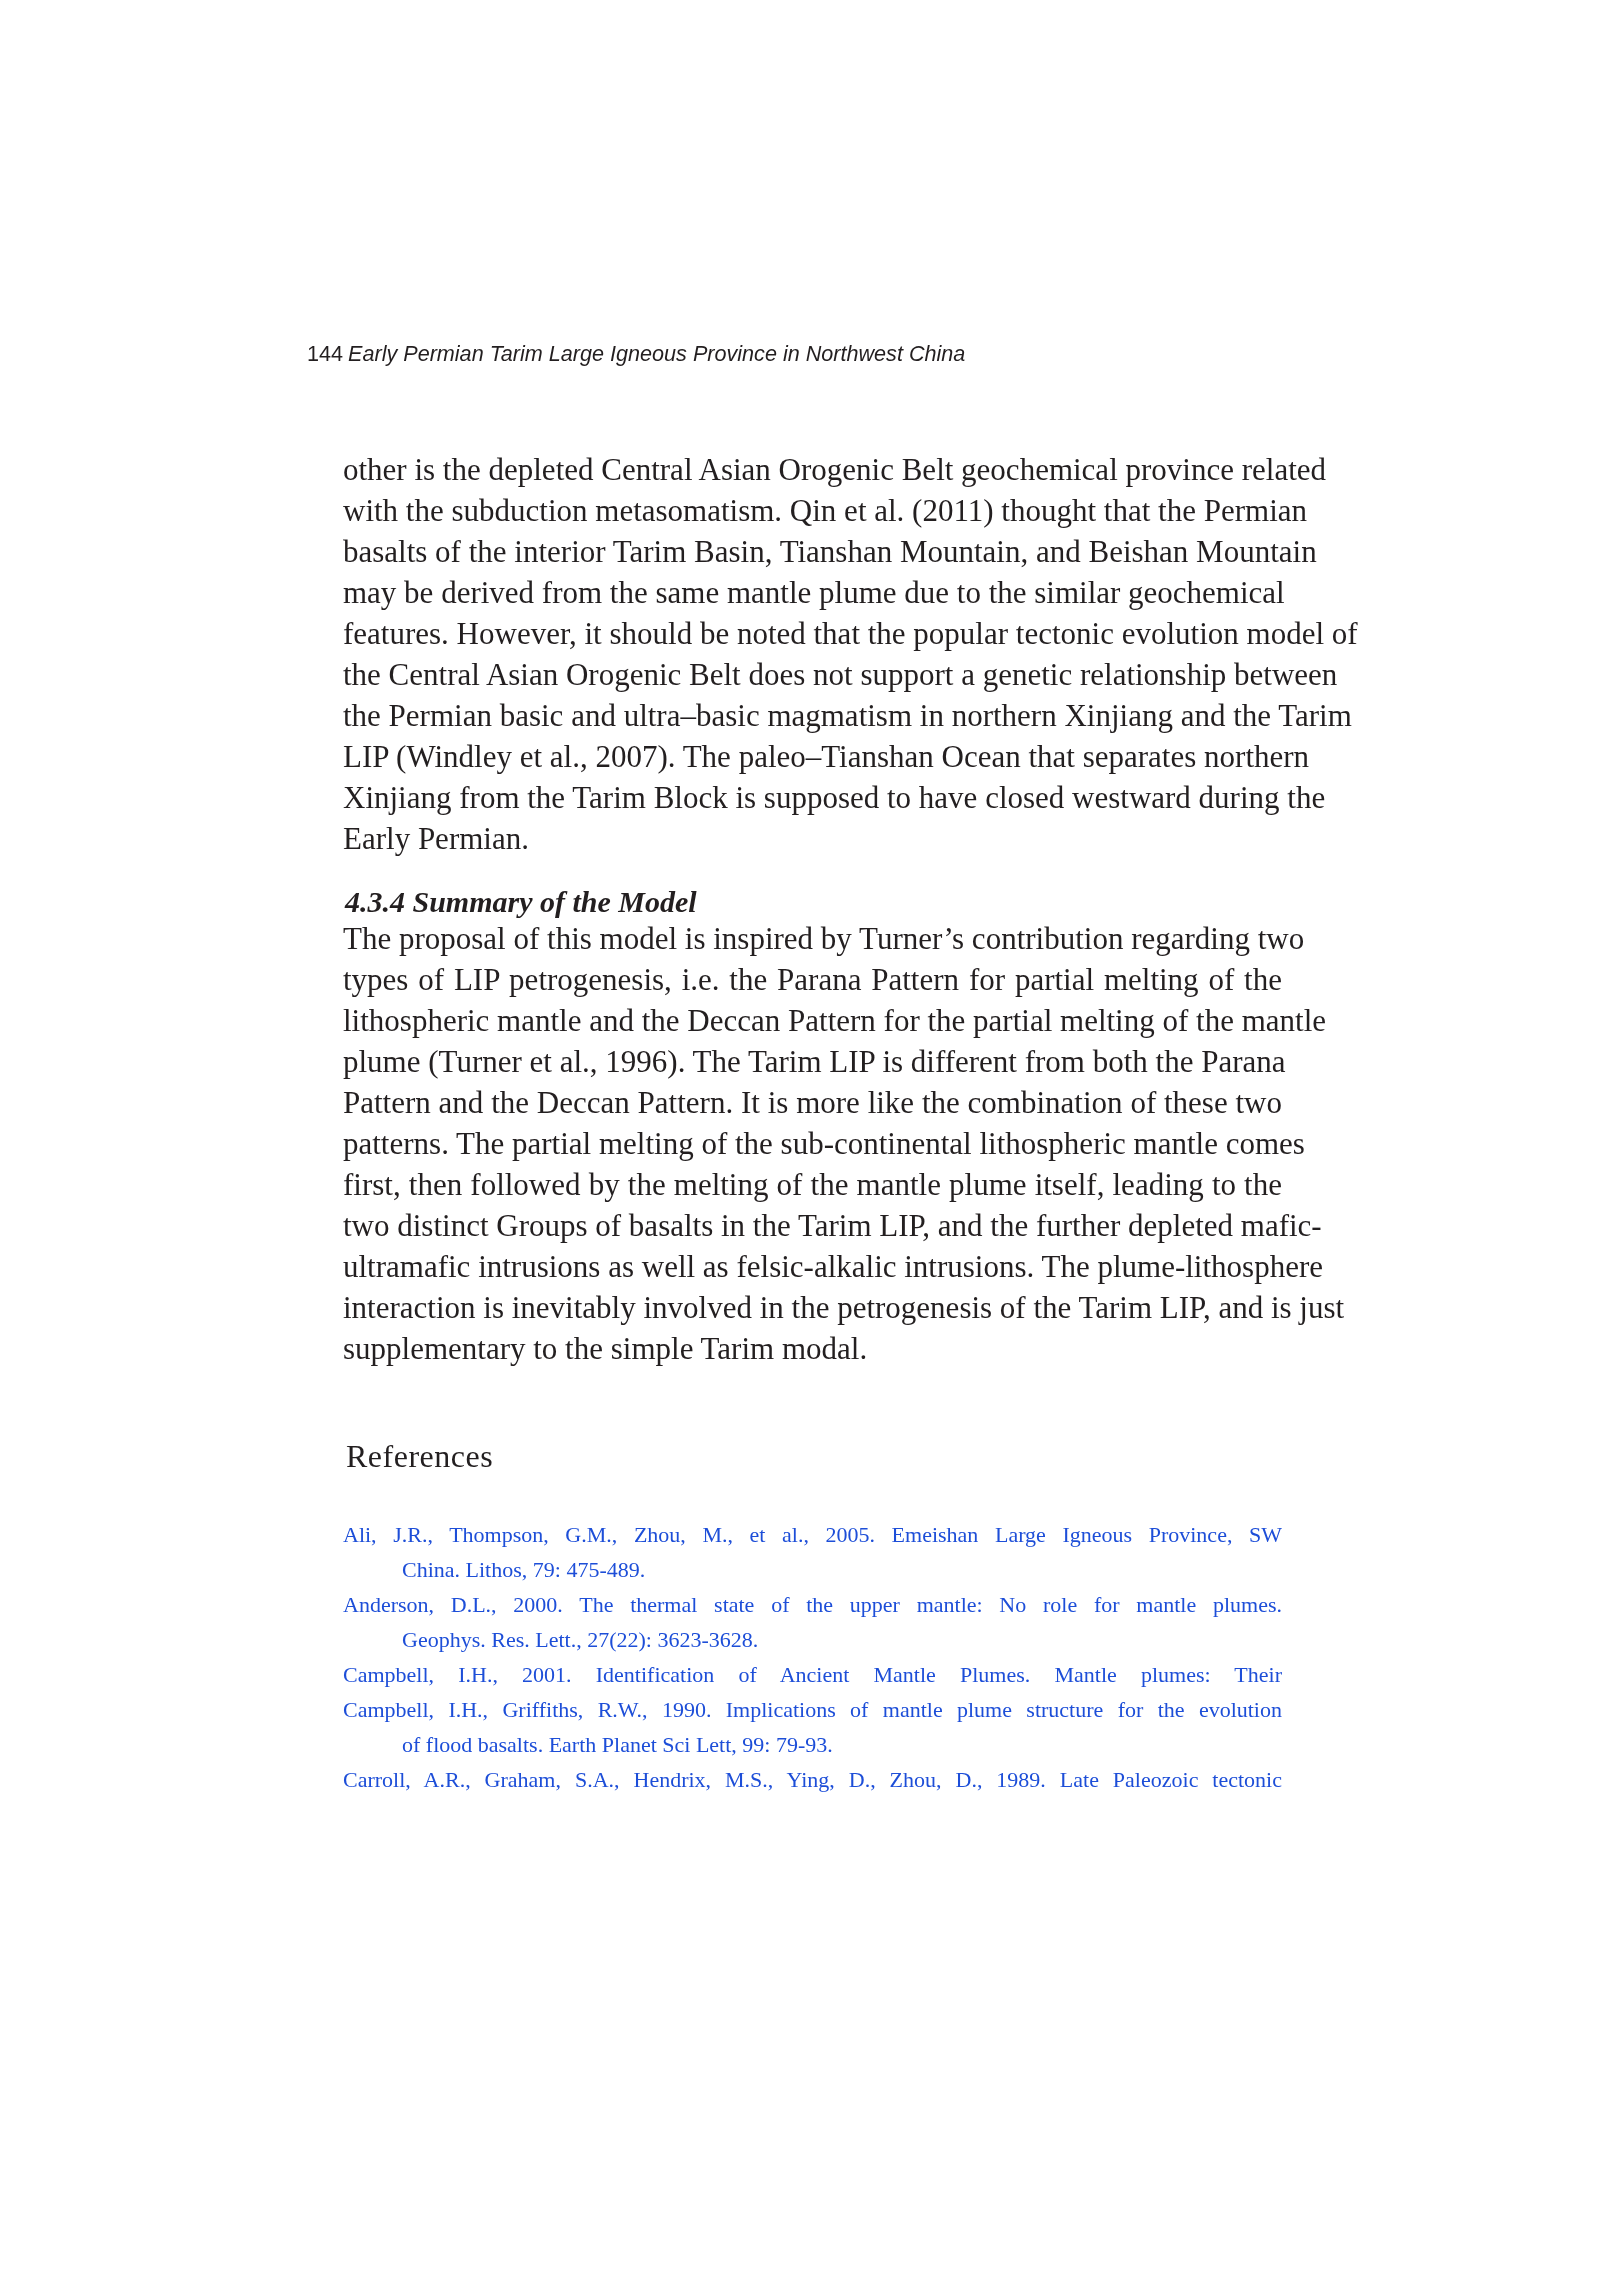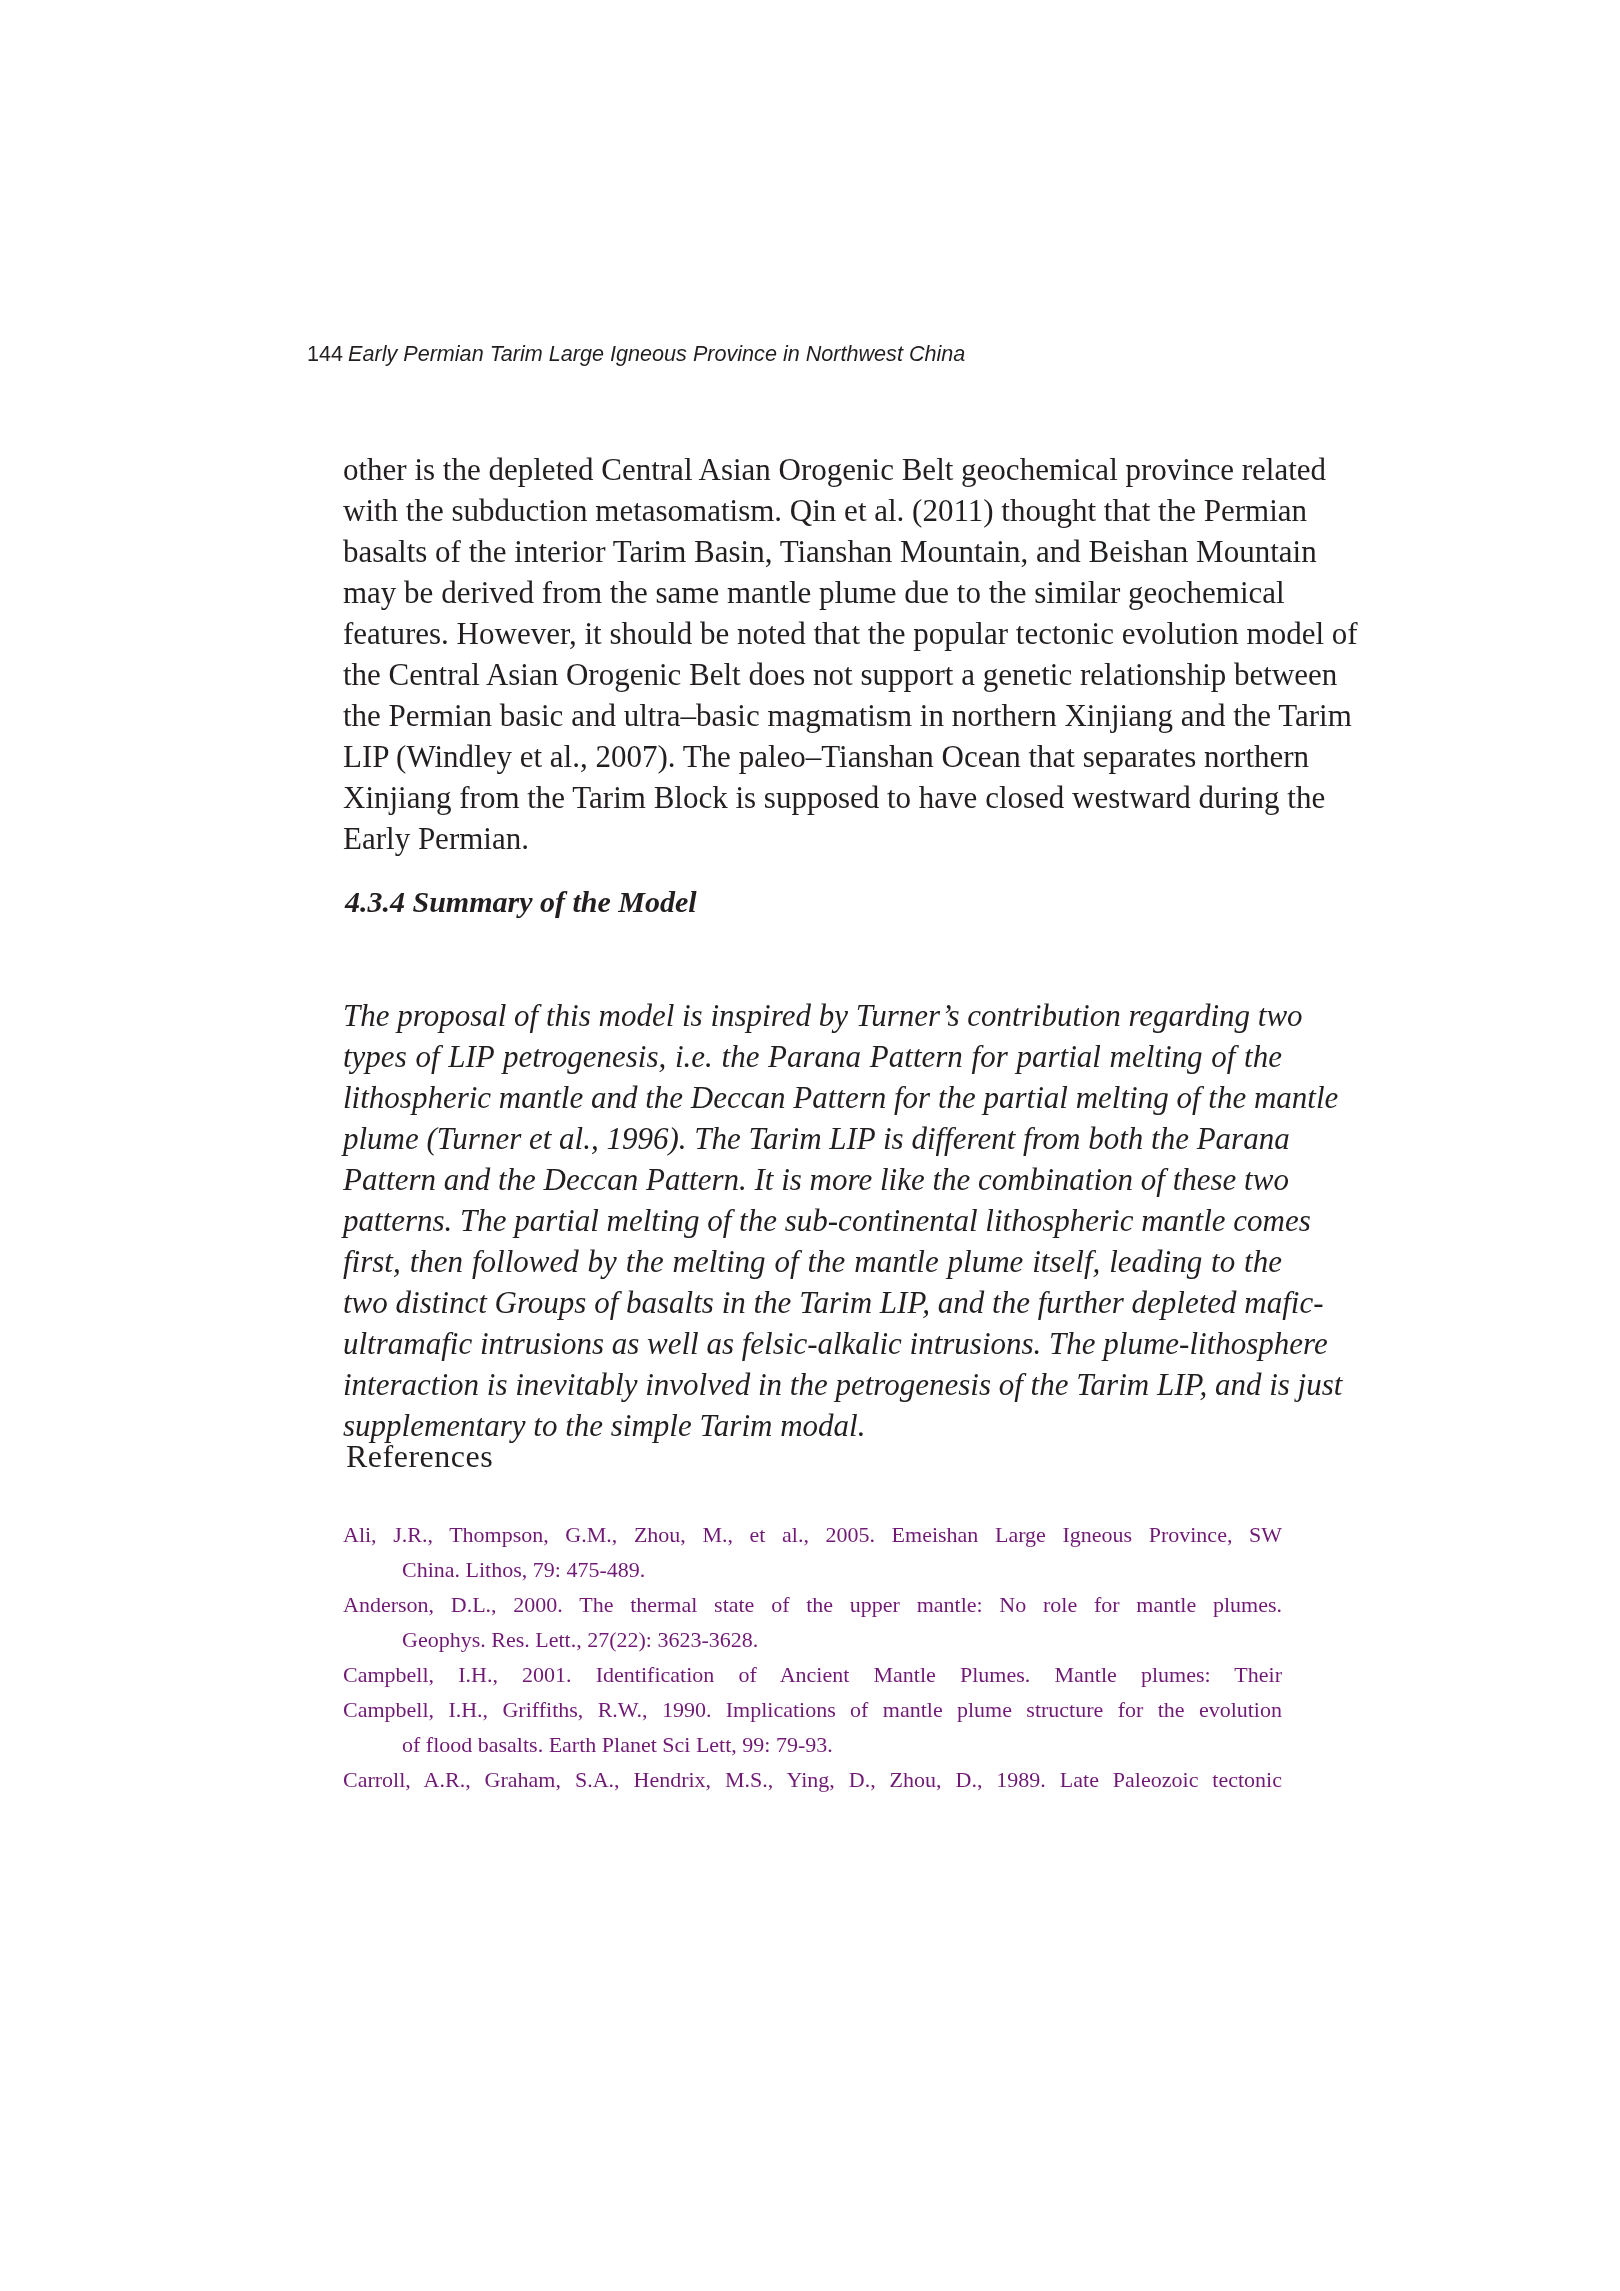--- a/index.html
+++ b/index.html
@@ -60,21 +60,21 @@
       left: 341px;
       top: 876px;
       font-family: "Liberation Serif", serif;
       font-weight: bold;
       font-style: italic;
       font-size: 30px;
       line-height: 43px;
       color: #231f20;
       margin: 4px;
     }
-    #p2 { top: 995px; font-style: italic; }
+    #p2 { top: 918px; }
     .refs-heading {
       position: absolute;
       left: 342px;
       top: 1431px;
       font-family: "Liberation Serif", serif;
       font-weight: normal;
       font-size: 32px;
       line-height: 43px;
       letter-spacing: 0.5px;
       color: #231f20;
@@ -85,21 +85,21 @@
       position: absolute;
       left: 343px;
       top: 1517px;
       width: 939px;
       margin: 0;
       padding: 0;
       list-style: none;
       font-family: "Liberation Serif", serif;
       font-size: 22px;
       line-height: 35px;
-      color: #701a75;
+      color: #1d4ed8;
     }
     .refs li {
       margin: 0;
       padding: 0;
     }
     .refs .ref-line {
       display: block;
       white-space: nowrap;
       text-align: justify;
       text-align-last: justify;

